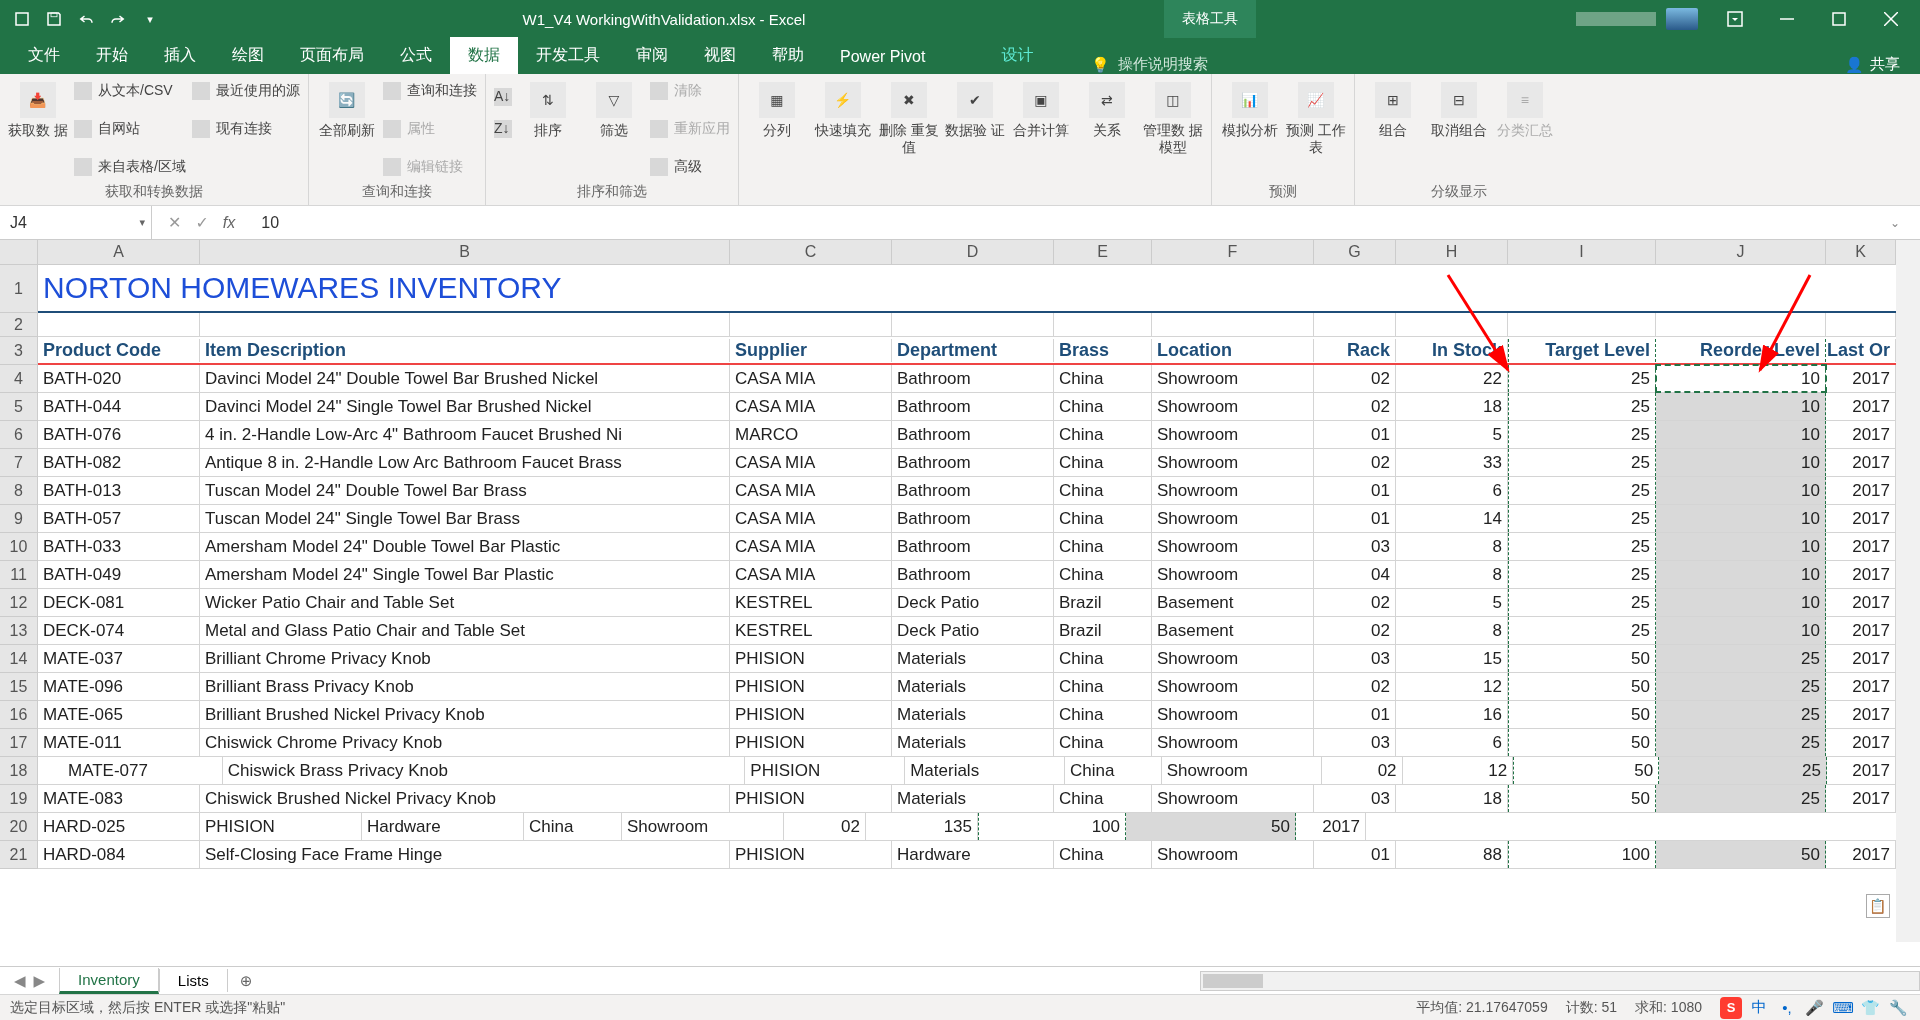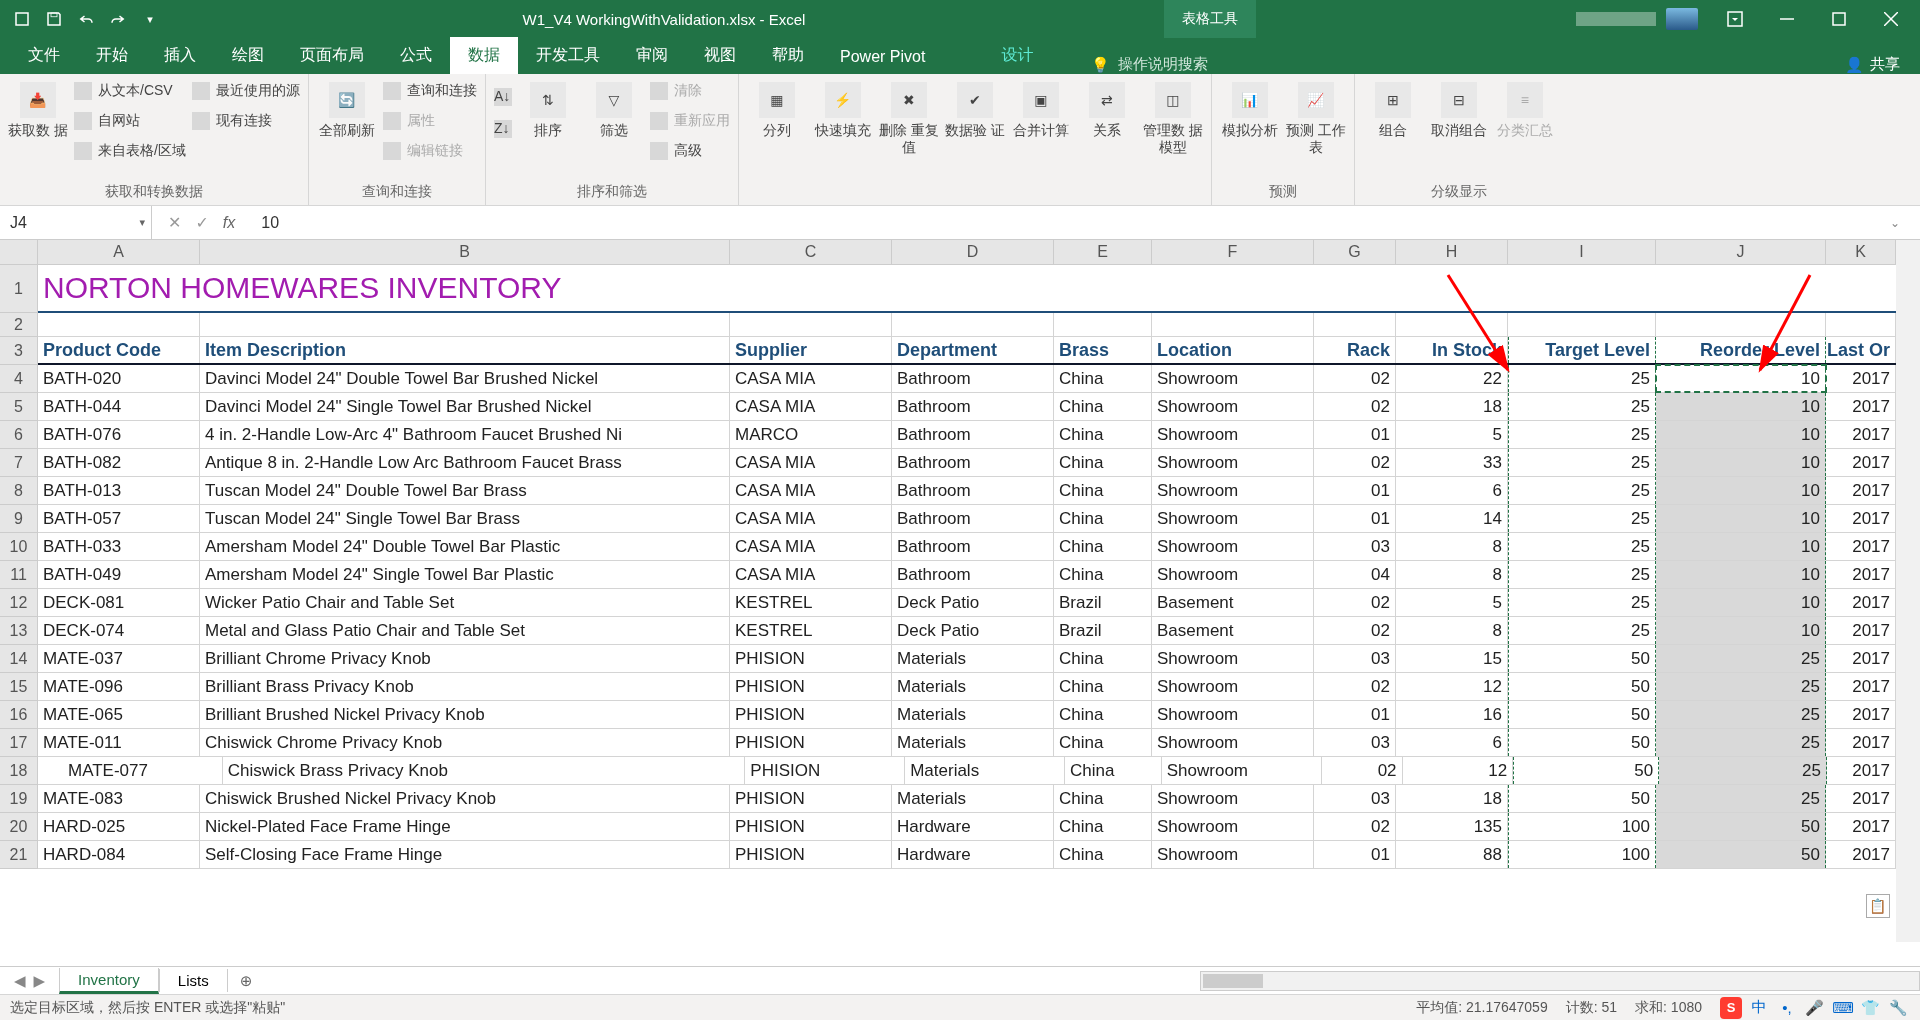--- a/index.html
+++ b/index.html
@@ -25,21 +25,21 @@
 .tabs .tell-me { display:flex; align-items:center; gap:8px; color:#d0e6da; font-size:15px; margin-left:40px; }
 .tabs .share { margin-left:auto; margin-right:20px; color:#fff; font-size:15px; display:flex; align-items:center; gap:6px; }
 
 
 .ribbon { background: #f3f2f1; border-bottom: 1px solid #d6d6d6; height: 132px; display: flex; font-size: 14px; color: #444; }
 .ribbon .group { border-right: 1px solid #d6d6d6; display: flex; flex-direction: column; padding: 4px 8px 0 8px; }
 .ribbon .group .controls { flex: 1; display: flex; align-items: flex-start; gap: 6px; }
 .ribbon .group .label { text-align: center; font-size: 14px; color: #666; padding: 2px 0 4px 0; }
 .ribbon .bigbtn { display: flex; flex-direction: column; align-items: center; width: 60px; gap: 4px; padding-top: 4px; text-align:center; line-height:1.2; }
 .ribbon .bigbtn .ico { width: 36px; height: 36px; background: #e8e8e8; display:flex;align-items:center;justify-content:center; }
-.ribbon .smallcol { display: flex; flex-direction: column; gap: 12px; padding-top: 4px; }
+.ribbon .smallcol { display: flex; flex-direction: column; gap: 20px; padding-top: 4px; }
 .ribbon .smallbtn { display:flex; align-items:center; gap:6px; font-size:14px; white-space:nowrap; }
 .ribbon .smallbtn .sic { width:18px; height:18px; background:#d8d8d8; }
 
 
 .formula-bar { height: 34px; border-bottom: 1px solid #ccc; display: flex; align-items: center; font-size: 16px; color:#333; }
 .formula-bar .namebox { width: 152px; border-right: 1px solid #ccc; height:100%; display:flex; align-items:center; padding-left:10px; position:relative; }
 .formula-bar .namebox .dd { position:absolute; right:6px; color:#666; font-size:11px; }
 .formula-bar .fx-btns { display:flex; align-items:center; gap:14px; padding:0 16px; color:#999; }
 .formula-bar .fx { font-style: italic; color:#666; }
 .formula-bar .formula-input { flex:1; padding-left:10px; }
@@ -49,24 +49,24 @@
 .grid-container { position: relative; height: 726px; }
 .corner { position:absolute; left:0; top:0; width:38px; height:25px; background:#e6e6e6; border-right:1px solid #ccc; border-bottom:1px solid #ccc; }
 .col-headers { position:absolute; left:38px; top:0; right:24px; height:25px; display:flex; background:#e6e6e6; border-bottom:1px solid #ccc; }
 .col-headers .ch { border-right:1px solid #ccc; text-align:center; font-size:16px; color:#555; display:flex; align-items:center; justify-content:center; }
 .row-headers { position:absolute; left:0; top:25px; width:38px; background:#e6e6e6; border-right:1px solid #ccc; }
 .row-headers .rh { border-bottom:1px solid #ccc; text-align:center; font-size:16px; color:#555; display:flex; align-items:center; justify-content:center; }
 .cells { position:absolute; left:38px; top:25px; right:24px; bottom:24px; }
 .cells .row { display:flex; border-bottom:1px solid #d4d4d4; }
 .cells .cell { border-right:1px solid #d4d4d4; font-size:17px; padding:1px 5px; white-space:nowrap; overflow:hidden; display:flex; align-items:center; color:#222; }
 .cells .cell.num { justify-content:flex-end; }
-.cells .row.title-row .cell { font-size:30px; color:#a21caf; font-weight:500; border-right:none; }
+.cells .row.title-row .cell { font-size:30px; color:#1d4ed8; font-weight:500; border-right:none; }
 .cells .row.title-row { border-bottom: 2px solid #1f4e79; }
 .cells .row.header-row .cell { font-weight:600; color:#1f4e79; font-size:18px; }
-.cells .row.header-row { border-bottom: 2px solid #0f172a; }
+.cells .row.header-row { border-bottom: 2px solid #ef4444; align-items: center; }
 .shaded { background:#d9d9d9; }
 .selected-cell { outline: 2px dashed #217346; outline-offset:-1px; }
 .dashed-col { border-right: 1.5px dashed #217346 !important; }
 .dashed-left { border-left: 1.5px dashed #217346; }
 .v-scroll { position:absolute; right:0; top:0; width:24px; bottom:24px; background:#f1f1f1; }
 
 
 .arrow { position:absolute; pointer-events:none; }
 .arrow svg { overflow:visible; }
 
@@ -621,21 +621,20 @@
         <div class="cell " style="width: 98px;">China</div>
         <div class="cell " style="width: 162px;">Showroom</div>
         <div class="cell num" style="width: 82px;">03</div>
         <div class="cell num" style="width: 112px;">18</div>
         <div class="cell num dashed-col dashed-left" style="width: 148px;">50</div>
         <div class="cell num shaded dashed-col" style="width: 170px;">25</div>
         <div class="cell num" style="width: 70px;">2017</div>
       </div>
       <div class="row " style="height: 28px;">
         <div class="cell " style="width: 162px;">HARD-025</div>
-        <div class="cell " style="width: 530px;">Nickel-Plated Face Frame Hinge</div>
         <div class="cell " style="width: 162px;">PHISION</div>
         <div class="cell " style="width: 162px;">Hardware</div>
         <div class="cell " style="width: 98px;">China</div>
         <div class="cell " style="width: 162px;">Showroom</div>
         <div class="cell num" style="width: 82px;">02</div>
         <div class="cell num" style="width: 112px;">135</div>
         <div class="cell num dashed-col dashed-left" style="width: 148px;">100</div>
         <div class="cell num shaded dashed-col" style="width: 170px;">50</div>
         <div class="cell num" style="width: 70px;">2017</div>
       </div>

